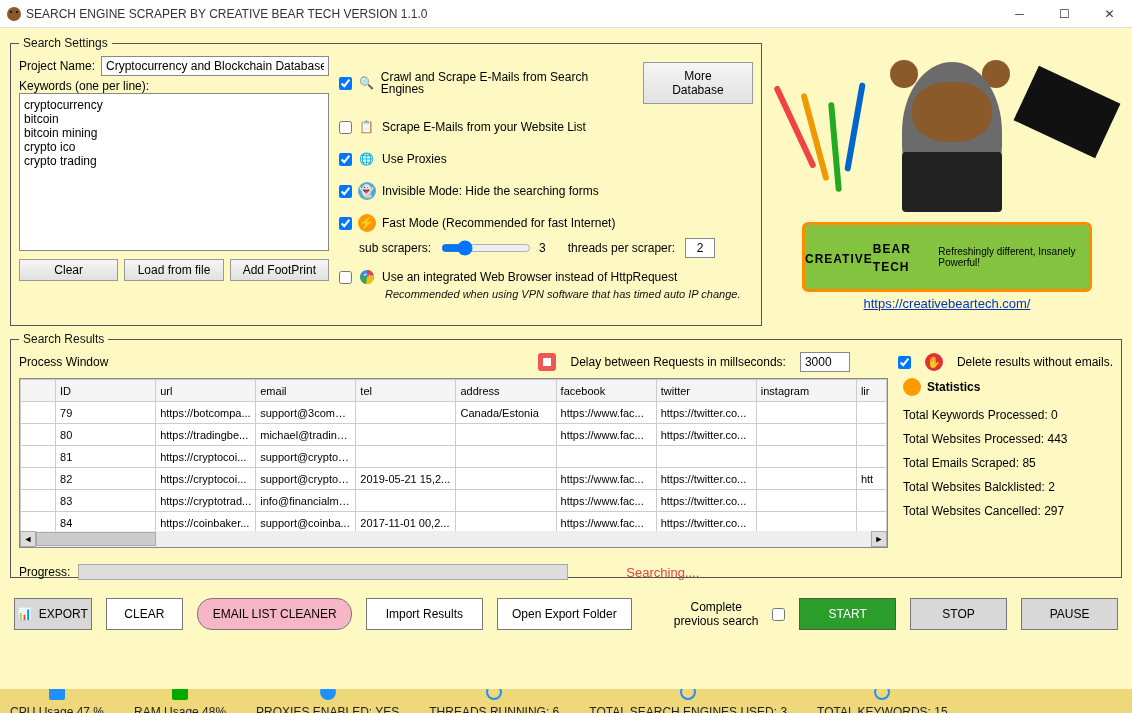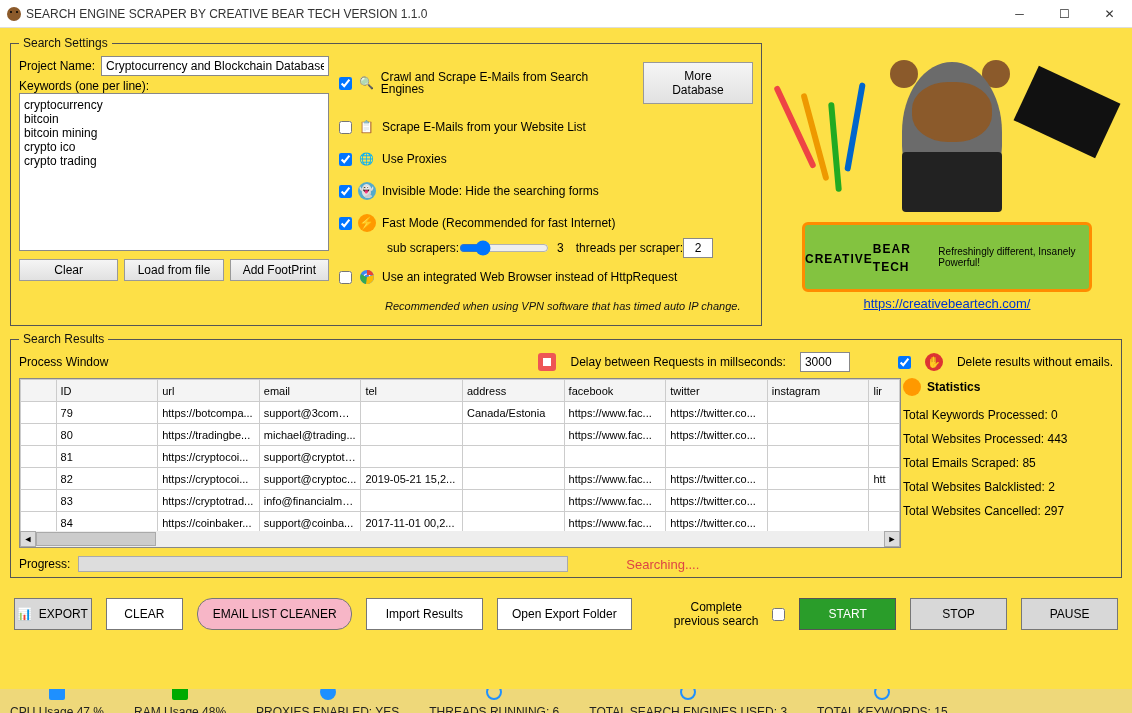--- a/index.html
+++ b/index.html
@@ -3,67 +3,67 @@
 <meta charset="utf-8">
 <style>
 * { box-sizing: border-box; margin: 0; padding: 0; font-family: "Segoe UI", Tahoma, sans-serif; font-size: 12px; }
 body { width: 1132px; height: 713px; background: #f0f0f0; overflow: hidden; }
 .titlebar { height: 28px; background: #fff; display: flex; align-items: center; justify-content: space-between; padding-left: 6px; border-bottom: 1px solid #ddd;}
 .titlebar .left { display: flex; align-items: center; gap: 4px; }
 .titlebar .left svg { width: 16px; height: 16px; }
 .titlebar .title { font-size: 12px; color: #333; }
 .titlebar .controls { display: flex; }
 .titlebar .wbtn { width: 45px; height: 28px; display:flex; align-items:center; justify-content:center; color:#333;}
-.app { background: #fde047; height: 661px; padding: 8px 10px 0 10px; position: relative; }
+.app { background: #fef9c3; height: 661px; padding: 8px 10px 0 10px; position: relative; }
 fieldset { border: 1px solid #555; padding: 6px 8px 8px 8px; position: relative; }
 legend { font-size: 12px; color: #111; padding: 0 4px; }
 .top-row { display: flex; gap: 10px; }
 .search-settings { flex:1; height: 290px;}
 .ss-inner { display:flex; gap: 10px; height:100%;}
 .col1 { width: 310px; display:flex; flex-direction:column;}
 .row { display:flex; align-items:center; gap:6px; margin-bottom:3px;}
 input[type=text].field { background:#fff; border:1px solid #888; padding:2px 4px; font-size:12px; height:20px;}
 textarea.keywords { width:100%; height:158px; background:#fff; border:1px solid #888; padding:4px; font-size:12px; resize:none; font-family:inherit;}
 .kbtns { display:flex; gap:6px; margin-top:8px;}
 .winbtn { background:linear-gradient(#f5f5f5,#e1e1e1); border:1px solid #999; padding:3px 0; font-size:12px; cursor:pointer; text-align:center;}
 .col2 { flex:1; padding-top:6px;}
 .optrow { display:flex; align-items:center; gap:6px; margin-bottom:14px; line-height:1;}
 .opticon { width:18px; height:18px; display:inline-flex; align-items:center; justify-content:center;}
 .chk { width:13px; height:13px;}
 .more-settings { padding:6px 16px; background:linear-gradient(#f5f5f5,#e1e1e1); border:1px solid #999; cursor:pointer; margin-left:20px;}
-.subrow { display:flex; align-items:center; margin-left:48px; margin-top:-8px; margin-bottom:10px;}
+.subrow { display:flex; align-items:center; gap:10px; margin-left:20px; margin-top:-8px; margin-bottom:10px;}
 .slider-wrap{display:flex;align-items:center;gap:8px;}
 input[type=range]{width:90px;}
 .rec-note{font-style:italic; font-size:11px; color:#111; margin-left:46px;}
 .logo-col { width:350px; display:flex; flex-direction:column; align-items:center; justify-content:center;}
 .logo-img { width:330px; height:240px; background:radial-gradient(circle at 50% 35%, #8b5a2b 0 30px, transparent 31px); position:relative;}
 .logo-badge{position:absolute;top:170px;left:20px;right:20px;height:70px;background:#83c340;border:3px solid #ff8c00;border-radius:6px;display:flex;flex-direction:row;align-items:center;justify-content:center;}
 .logo-badge .t1{font-size:20px;font-weight:bold;color:#000;font-family:Georgia,serif;letter-spacing:1px;}
 .logo-badge .t2{font-size:10px;color:#000;}
 .logo-link{color:#0033cc;text-decoration:underline;font-size:13px;margin-top:4px;cursor:pointer;}
 .search-results { margin-top:6px; height:246px;}
 .sr-head { display:flex; align-items:center; gap:14px; margin-bottom:6px;}
 .process-label{margin-right:auto;}
 .stopicon{width:18px;height:18px;background:#e55;border-radius:3px;display:inline-flex;align-items:center;justify-content:center;}
 .stopicon::after{content:"";width:8px;height:8px;background:#fff;}
 .handicon{width:18px;height:18px;background:#d33;border-radius:50%;display:inline-flex;align-items:center;justify-content:center;color:#fff;font-size:11px;}
-.sr-body{display:flex;gap:2px;}
+.sr-body{display:flex;gap:15px;}
 .table-wrap{flex:1;background:#fff;border:1px solid #888;height:170px;overflow:hidden;position:relative;}
 table{width:100%;border-collapse:collapse;table-layout:fixed;}
 th,td{border:1px solid #ccc;padding:2px 4px;font-size:11px;text-align:left;overflow:hidden;white-space:nowrap;text-overflow:ellipsis;background:#fff;height:22px;}
 th{background:#f4f4f4;font-weight:normal;}
 .hscroll{position:absolute;bottom:0;left:0;right:0;height:16px;background:#eee;display:flex;align-items:center;}
 .hscroll .arrow{width:16px;height:16px;background:#ddd;border:1px solid #aaa;display:flex;align-items:center;justify-content:center;font-size:9px;}
 .hscroll .track{flex:1;height:16px;background:#eee;position:relative;}
 .hscroll .thumb{position:absolute;left:0;width:120px;height:14px;top:1px;background:#ccc;border:1px solid #aaa;}
 .stats-col{width:210px;}
 .stats-title{display:flex;align-items:center;gap:6px;font-weight:bold;margin-bottom:12px;}
 .staticon{width:18px;height:18px;background:#f90;border-radius:50%;}
 .statrow{font-size:12px;margin-bottom:10px;}
-.progress-row{display:flex;align-items:center;gap:8px;margin-top:8px;}
+.progress-row{display:flex;align-items:center;gap:8px;margin-top:16px;}
 .progress-bar{width:490px;height:16px;background:#ddd;border:1px solid #aaa;}
 .searching{color:#d44;font-size:13px;margin-left:50px;}
 .bottom-buttons{display:flex;gap:14px;align-items:center;margin-top:20px;padding:0 4px;}
 .bbtn{padding:8px 0;border:1px solid #777;cursor:pointer;display:flex;align-items:center;justify-content:center;gap:6px;font-size:12px;}
 .btn-export{width:80px;background:#d8d8d8;}
 .btn-clear{width:80px;background:#fff;}
 .btn-email{width:160px;background:#f7b6c7;border-radius:15px;}
 .btn-import{width:120px;background:#fff;}
 .btn-folder{width:140px;background:#fff;}
 .chk-complete{display:flex;align-items:center;gap:6px;margin-left:20px;}
@@ -156,21 +156,21 @@
           </div>
           <div class="subrow">
             <span>sub scrapers:</span>
             <div class="slider-wrap">
               <input type="range" min="1" max="10" value="3" style="">
               <span>3</span>
             </div>
             <span style="margin-left:12px">threads per scraper:</span>
             <input type="text" class="field" style="width: 30px; text-align: center;" value="2">
           </div>
-          <div class="optrow" style="margin-bottom:14px">
+          <div class="optrow" style="margin-bottom:2px">
             <input type="checkbox" class="chk" style="">
             <span class="opticon">
                 <svg width="16" height="16" viewBox="0 0 16 16">
                   <circle cx="8" cy="8" r="7" fill="#4285f4"></circle>
                   <circle cx="8" cy="8" r="3.5" fill="#fff"></circle>
                   <circle cx="8" cy="8" r="2.5" fill="#4285f4"></circle>
                   <path d="M8 1 A7 7 0 0 1 14.5 6 L8 6 Z" fill="#ea4335"></path>
                   <path d="M2 5 A7 7 0 0 0 7 15 L9 9 Z" fill="#34a853"></path>
                   <path d="M14.5 6 A7 7 0 0 1 7 15 L8 8 Z" fill="#fbbc05"></path>
                 </svg>

